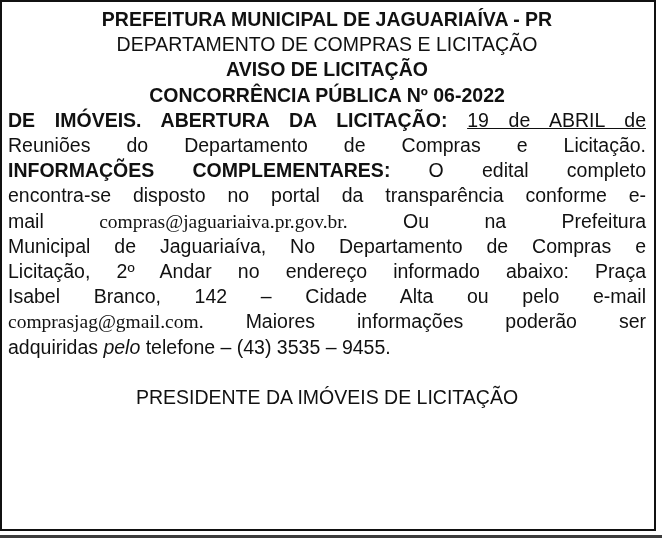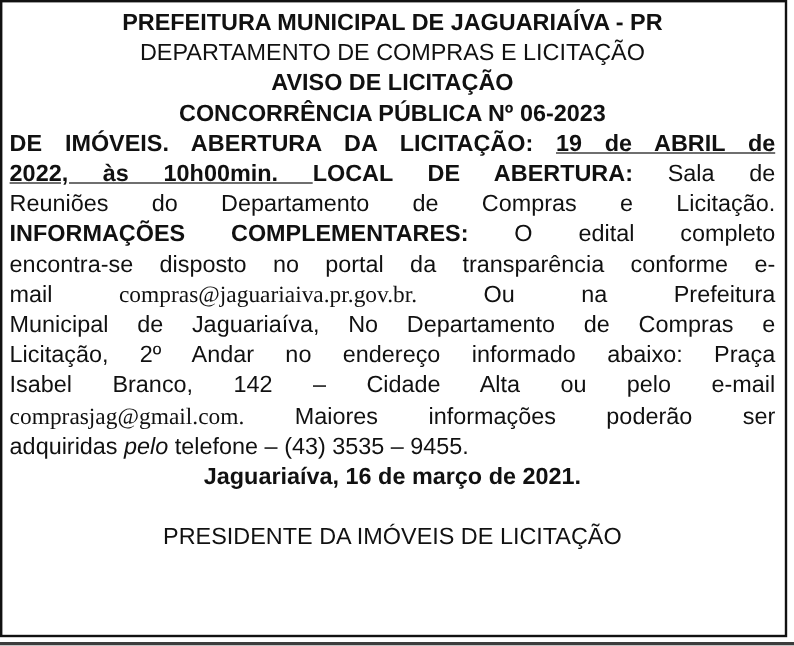--- a/index.html
+++ b/index.html
@@ -33,21 +33,21 @@
     font-size: 19.5px;
     line-height: 25.2px;
     white-space: normal;
     min-height: 25.2px;
   }
   .al-center  { text-align: center; }
   .al-left    { text-align: left; }
   .al-justify { text-align: justify; text-align-last: justify; }
   .s-r  { font-weight: normal; }
   .s-b  { font-weight: bold; }
-  .s-bu { font-weight: bold; text-decoration: underline; }
+  .s-bu { font-weight: normal; text-decoration: underline; }
   .s-i  { font-style: italic; text-align: center; }
   .s-serif   { font-family: "Liberation Serif", serif; }
   .s-serif-u { font-family: "Liberation Serif", serif; }
   .bottom-strip {
     position: absolute;
     left: 0;
     bottom: 0;
     width: 662px;
     height: 3px;
     background: #3c3c3c;
@@ -55,31 +55,29 @@
 </style>
 </head>
 <body>
 
 <div class="page">
   <div class="notice-box">
     <div id="doc-lines">
         <div class="doc-line al-center"><span class="s-b">PREFEITURA MUNICIPAL DE JAGUARIAÍVA - PR</span></div>
         <div class="doc-line al-center"><span class="s-r">DEPARTAMENTO DE COMPRAS E LICITAÇÃO</span></div>
         <div class="doc-line al-center"><span class="s-b">AVISO DE LICITAÇÃO</span></div>
-        <div class="doc-line al-center"><span class="s-b">CONCORRÊNCIA PÚBLICA Nº 06-2023</span></div>
+        <div class="doc-line al-center"><span class="s-b">CONCORRÊNCIA PÚBLICA Nº 06-2022</span></div>
         <div class="doc-line al-justify"><span class="s-b">DE IMÓVEIS. ABERTURA DA LICITAÇÃO: </span><span class="s-bu">19 de ABRIL de</span></div>
-        <div class="doc-line al-justify"><span class="s-bu">2022, às 10h00min. </span><span class="s-b">LOCAL DE ABERTURA: </span><span class="s-r">Sala de</span></div>
         <div class="doc-line al-justify"><span class="s-r">Reuniões do Departamento de Compras e Licitação.</span></div>
         <div class="doc-line al-justify"><span class="s-b">INFORMAÇÕES COMPLEMENTARES: </span><span class="s-r">O edital completo</span></div>
         <div class="doc-line al-justify"><span class="s-r">encontra-se disposto no portal da transparência conforme e-</span></div>
         <div class="doc-line al-justify"><span class="s-r">mail </span><span class="s-serif">compras@jaguariaiva.pr.gov.br.</span><span class="s-r"> Ou na Prefeitura</span></div>
         <div class="doc-line al-justify"><span class="s-r">Municipal de Jaguariaíva, No Departamento de Compras e</span></div>
         <div class="doc-line al-justify"><span class="s-r">Licitação, 2º Andar no endereço informado abaixo: Praça</span></div>
         <div class="doc-line al-justify"><span class="s-r">Isabel Branco, 142 – Cidade Alta ou pelo e-mail</span></div>
         <div class="doc-line al-justify"><span class="s-serif-u">comprasjag@gmail.com</span><span class="s-serif">.</span><span class="s-r"> Maiores informações poderão ser</span></div>
         <div class="doc-line al-left"><span class="s-r">adquiridas </span><span class="s-i">pelo</span><span class="s-r"> telefone – (43) 3535 – 9455.</span></div>
-        <div class="doc-line al-center"><span class="s-b">Jaguariaíva, 16 de março de 2021.</span></div>
         <div class="doc-line al-center">&nbsp;</div>
         <div class="doc-line al-center"><span class="s-r">PRESIDENTE DA IMÓVEIS DE LICITAÇÃO</span></div>
       </div>
   </div>
   <div class="bottom-strip"></div>
 </div>
 
 </body></html>

